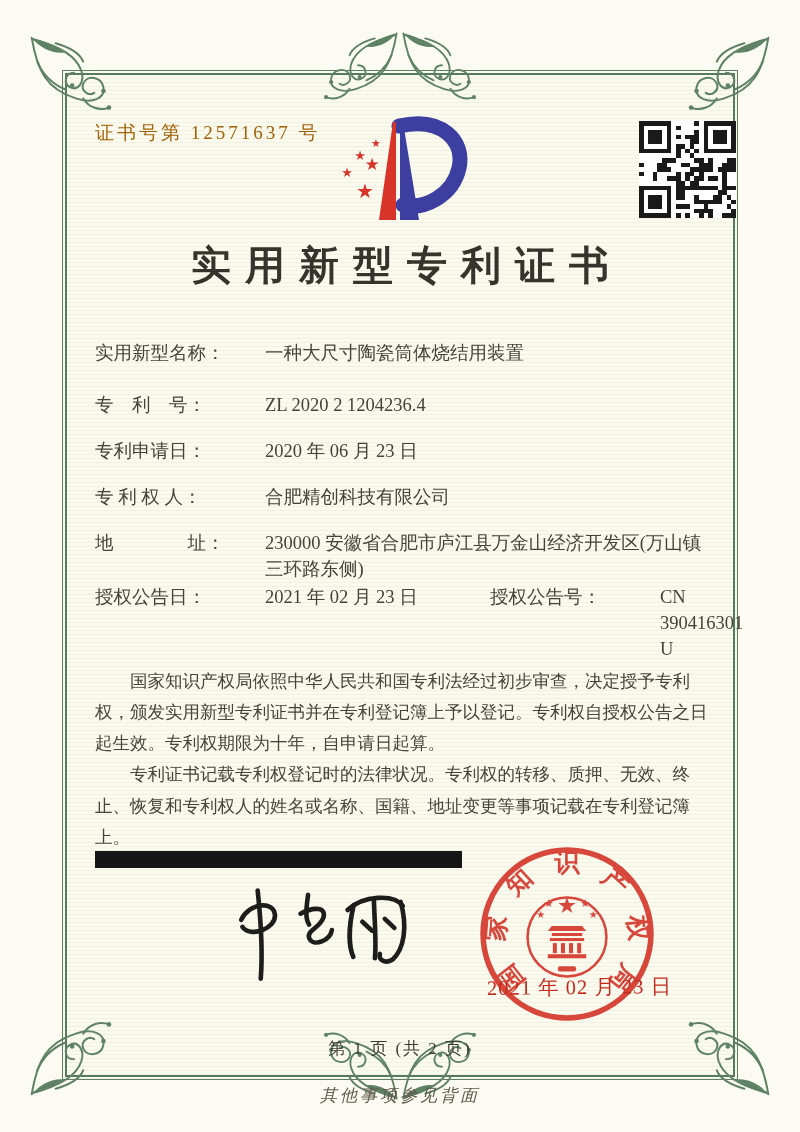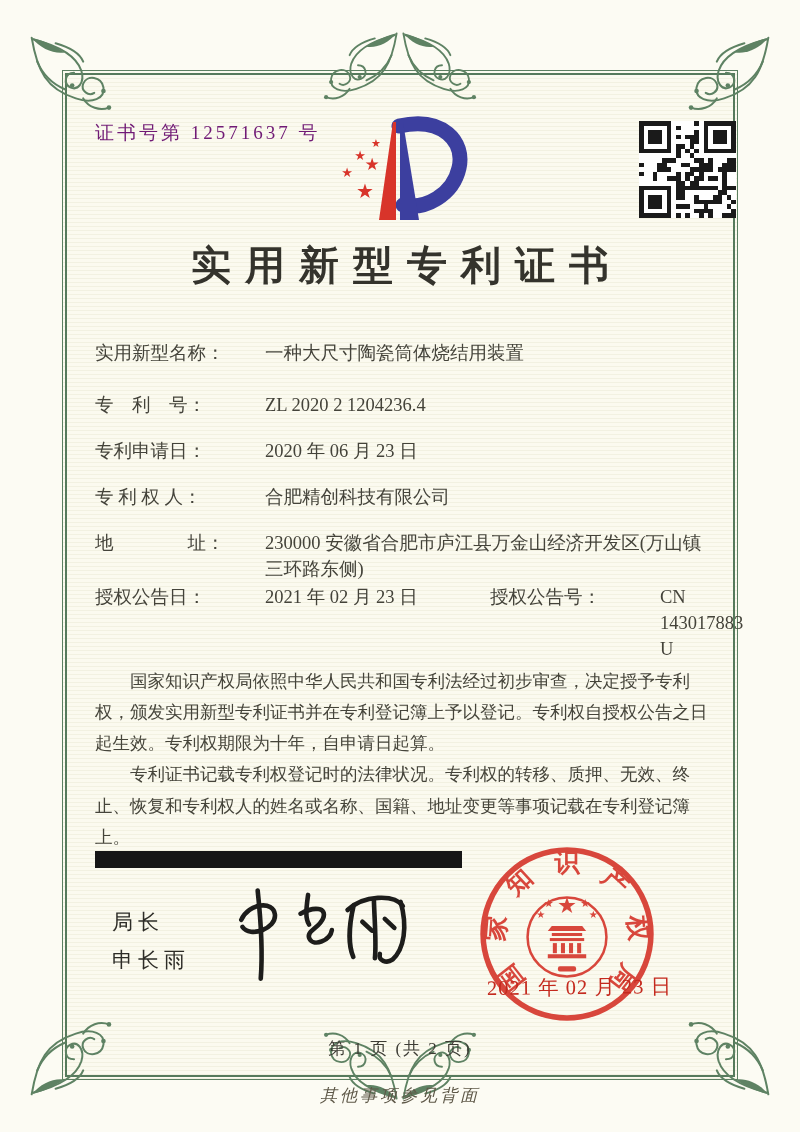--- a/index.html
+++ b/index.html
@@ -9,21 +9,21 @@
     font-family:"Liberation Serif","DejaVu Serif",serif;color:#3b3a33;
   }
   
   .frame{
     position:absolute;left:62px;top:70px;width:676px;height:1010px;
     border:1px solid #5b7f61;box-sizing:border-box;
     background:repeating-linear-gradient(0deg,#f2f1e1 0px,#f2f1e1 1px,#fbfaef 1px,#fbfaef 4px);
   }
   .frame::after{content:"";position:absolute;inset:2px;border:2px solid #567a5c;}
   .orn{position:absolute;pointer-events:none;}
-  .cert-no{position:absolute;left:95px;top:120px;font-size:19px;letter-spacing:3px;color:#701a75;}
+  .cert-no{position:absolute;left:95px;top:120px;font-size:19px;letter-spacing:3px;color:#a16207;}
   .logo{position:absolute;left:323px;top:114px;width:150px;height:118px;}
   .qr{position:absolute;left:639px;top:121px;width:97px;height:97px;background:#fff;}
   .title{
     position:absolute;left:0;right:0;top:238px;text-align:center;
     font-size:40px;font-weight:bold;letter-spacing:14px;text-indent:14px;color:#34332c;
   }
   .fields{position:absolute;left:95px;top:340px;width:614px;font-size:18.5px;line-height:26px;color:#44433a;}
   .row{display:flex;margin-bottom:20px;gap:40px;}
   .row.first{margin-bottom:26px;}
   .row.addr{margin-bottom:2px;}
@@ -350,35 +350,31 @@
       <span class="f-value">合肥精创科技有限公司</span>
     </div>
     <div class="row addr">
       <span class="f-label">地　　　　址：</span>
       <span class="f-value">230000 安徽省合肥市庐江县万金山经济开发区(万山镇三环路东侧)</span>
     </div>
     <div class="row">
       <span class="f-label">授权公告日：</span>
       <span class="f-value w1">2021 年 02 月 23 日</span>
       <span class="f-label">授权公告号：</span>
-      <span class="f-value">CN 143017883 U</span>
+      <span class="f-value">CN 390416301 U</span>
     </div>
   </div>
 
   <div class="paras">
     <p>国家知识产权局依照中华人民共和国专利法经过初步审查，决定授予专利权，颁发实用新型专利证书并在专利登记簿上予以登记。专利权自授权公告之日起生效。专利权期限为十年，自申请日起算。</p>
     <p>专利证书记载专利权登记时的法律状况。专利权的转移、质押、无效、终止、恢复和专利权人的姓名或名称、国籍、地址变更等事项记载在专利登记簿上。</p>
   </div>
 
   <div class="redact"></div>
 
-  <div class="officer">
-    <div>局长</div>
-    <div>申长雨</div>
-  </div>
 
   <svg class="signature" viewBox="0 0 200 105">
     <g fill="none" stroke="#1d1d1b" stroke-width="4.5" stroke-linecap="round">
       <path d="M26,40 C34,24 58,22 59,36 C60,50 34,58 27,47"></path>
       <path d="M43,12 C45,40 46,72 43,98"></path>
       <path d="M92,18 C90,30 88,40 92,47"></path>
       <path d="M84,36 C98,29 110,31 106,41 C102,51 88,53 92,61 C96,69 112,63 114,53"></path>
       <path d="M130,34 C146,20 176,20 184,32"></path>
       <path d="M136,30 C130,52 130,70 134,80"></path>
       <path d="M156,26 C156,50 157,68 155,82"></path>

